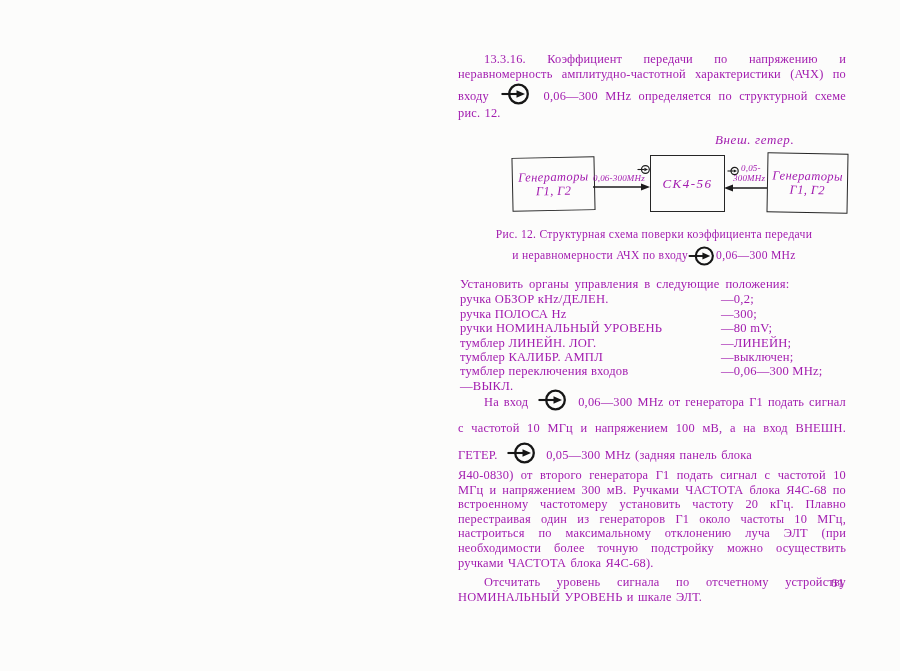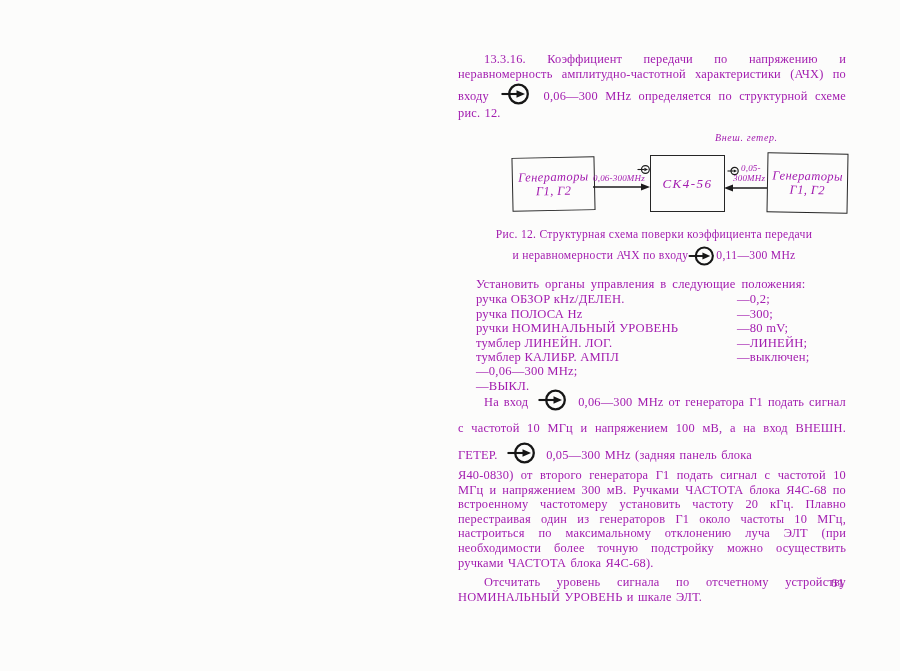--- a/index.html
+++ b/index.html
@@ -60,21 +60,21 @@
         <circle cx="17.5" cy="12" r="9.3" fill="none" stroke="#161616" stroke-width="2.3"></circle>
         <line x1="0.5" y1="12" x2="16.5" y2="12" stroke="#161616" stroke-width="2.1"></line>
         <polygon points="24,12 15.5,8.2 15.5,15.8" fill="#161616"></polygon>
       </svg>
     </span>
     <span>0,06—300 MHz определяется по структурной схеме рис. 12.</span>
   </p>
 
   <div class="abs" style="left:505px; top:128px; width:345px; height:96px;">
 
-    <div class="fig-label" style="left:210px; top:4px; font-size:10px; letter-spacing:0.6px;">Внеш. гетер.</div>
+    <div class="fig-label" style="left:210px; top:4px; font-size:13px; letter-spacing:0.6px;">Внеш. гетер.</div>
 
     <div class="fig-box" style="left:7px; top:29px; width:81px; height:52px; transform:rotate(-1.2deg);">
       <span class="bx-line">Генераторы</span>
       <span class="bx-line">Г1, Г2</span>
     </div>
 
     <div class="fig-box" style="left:145px; top:27px; width:73px; height:55px;">
       <span class="bx-line bx-big">СК4-56</span>
     </div>
 
@@ -116,25 +116,25 @@
     <div>Рис. 12. Структурная схема поверки коэффициента передачи</div>
     <div class="caption-row">
       <span>и неравномерности АЧХ по входу</span>
       <span class="conn-icon" style="vertical-align:middle; margin:0;">
         <svg width="28" height="22" viewBox="0 0 30 24">
           <circle cx="17.5" cy="12" r="9.3" fill="none" stroke="#161616" stroke-width="2.3"></circle>
           <line x1="0.5" y1="12" x2="16.5" y2="12" stroke="#161616" stroke-width="2.1"></line>
           <polygon points="24,12 15.5,8.2 15.5,15.8" fill="#161616"></polygon>
         </svg>
       </span>
-      <span>0,11—300 МНz</span>
+      <span>0,06—300 МНz</span>
     </div>
   </div>
 
-  <div class="abs settings" style="left:476px; top:277px; width:372px;">
+  <div class="abs settings" style="left:460px; top:277px; width:372px;">
     <p class="settings-intro">Установить органы управления в следующие положения:</p>
     <div class="srow">
       <span class="slabel">ручка ОБЗОР кHz/ДЕЛЕН.</span>
       <span class="svalue">—0,2;</span>
     </div>
     <div class="srow">
       <span class="slabel">ручка ПОЛОСА Hz</span>
       <span class="svalue">—300;</span>
     </div>
     <div class="srow">
@@ -143,20 +143,21 @@
     </div>
     <div class="srow">
       <span class="slabel">тумблер ЛИНЕЙН. ЛОГ.</span>
       <span class="svalue">—ЛИНЕЙН;</span>
     </div>
     <div class="srow">
       <span class="slabel">тумблер КАЛИБР. АМПЛ</span>
       <span class="svalue">—выключен;</span>
     </div>
     <div class="srow">
+      <span class="slabel">тумблер переключения входов</span>
       <span class="svalue">—0,06—300 MHz;</span>
     </div>
     <div class="srow">
       <span class="svalue">—ВЫКЛ.</span>
     </div>
   </div>
 
   <p class="abs body-text indent lh-wide" style="left:458px; top:388px; width:388px;">
     <span>На вход</span>
     <span class="conn-icon">

